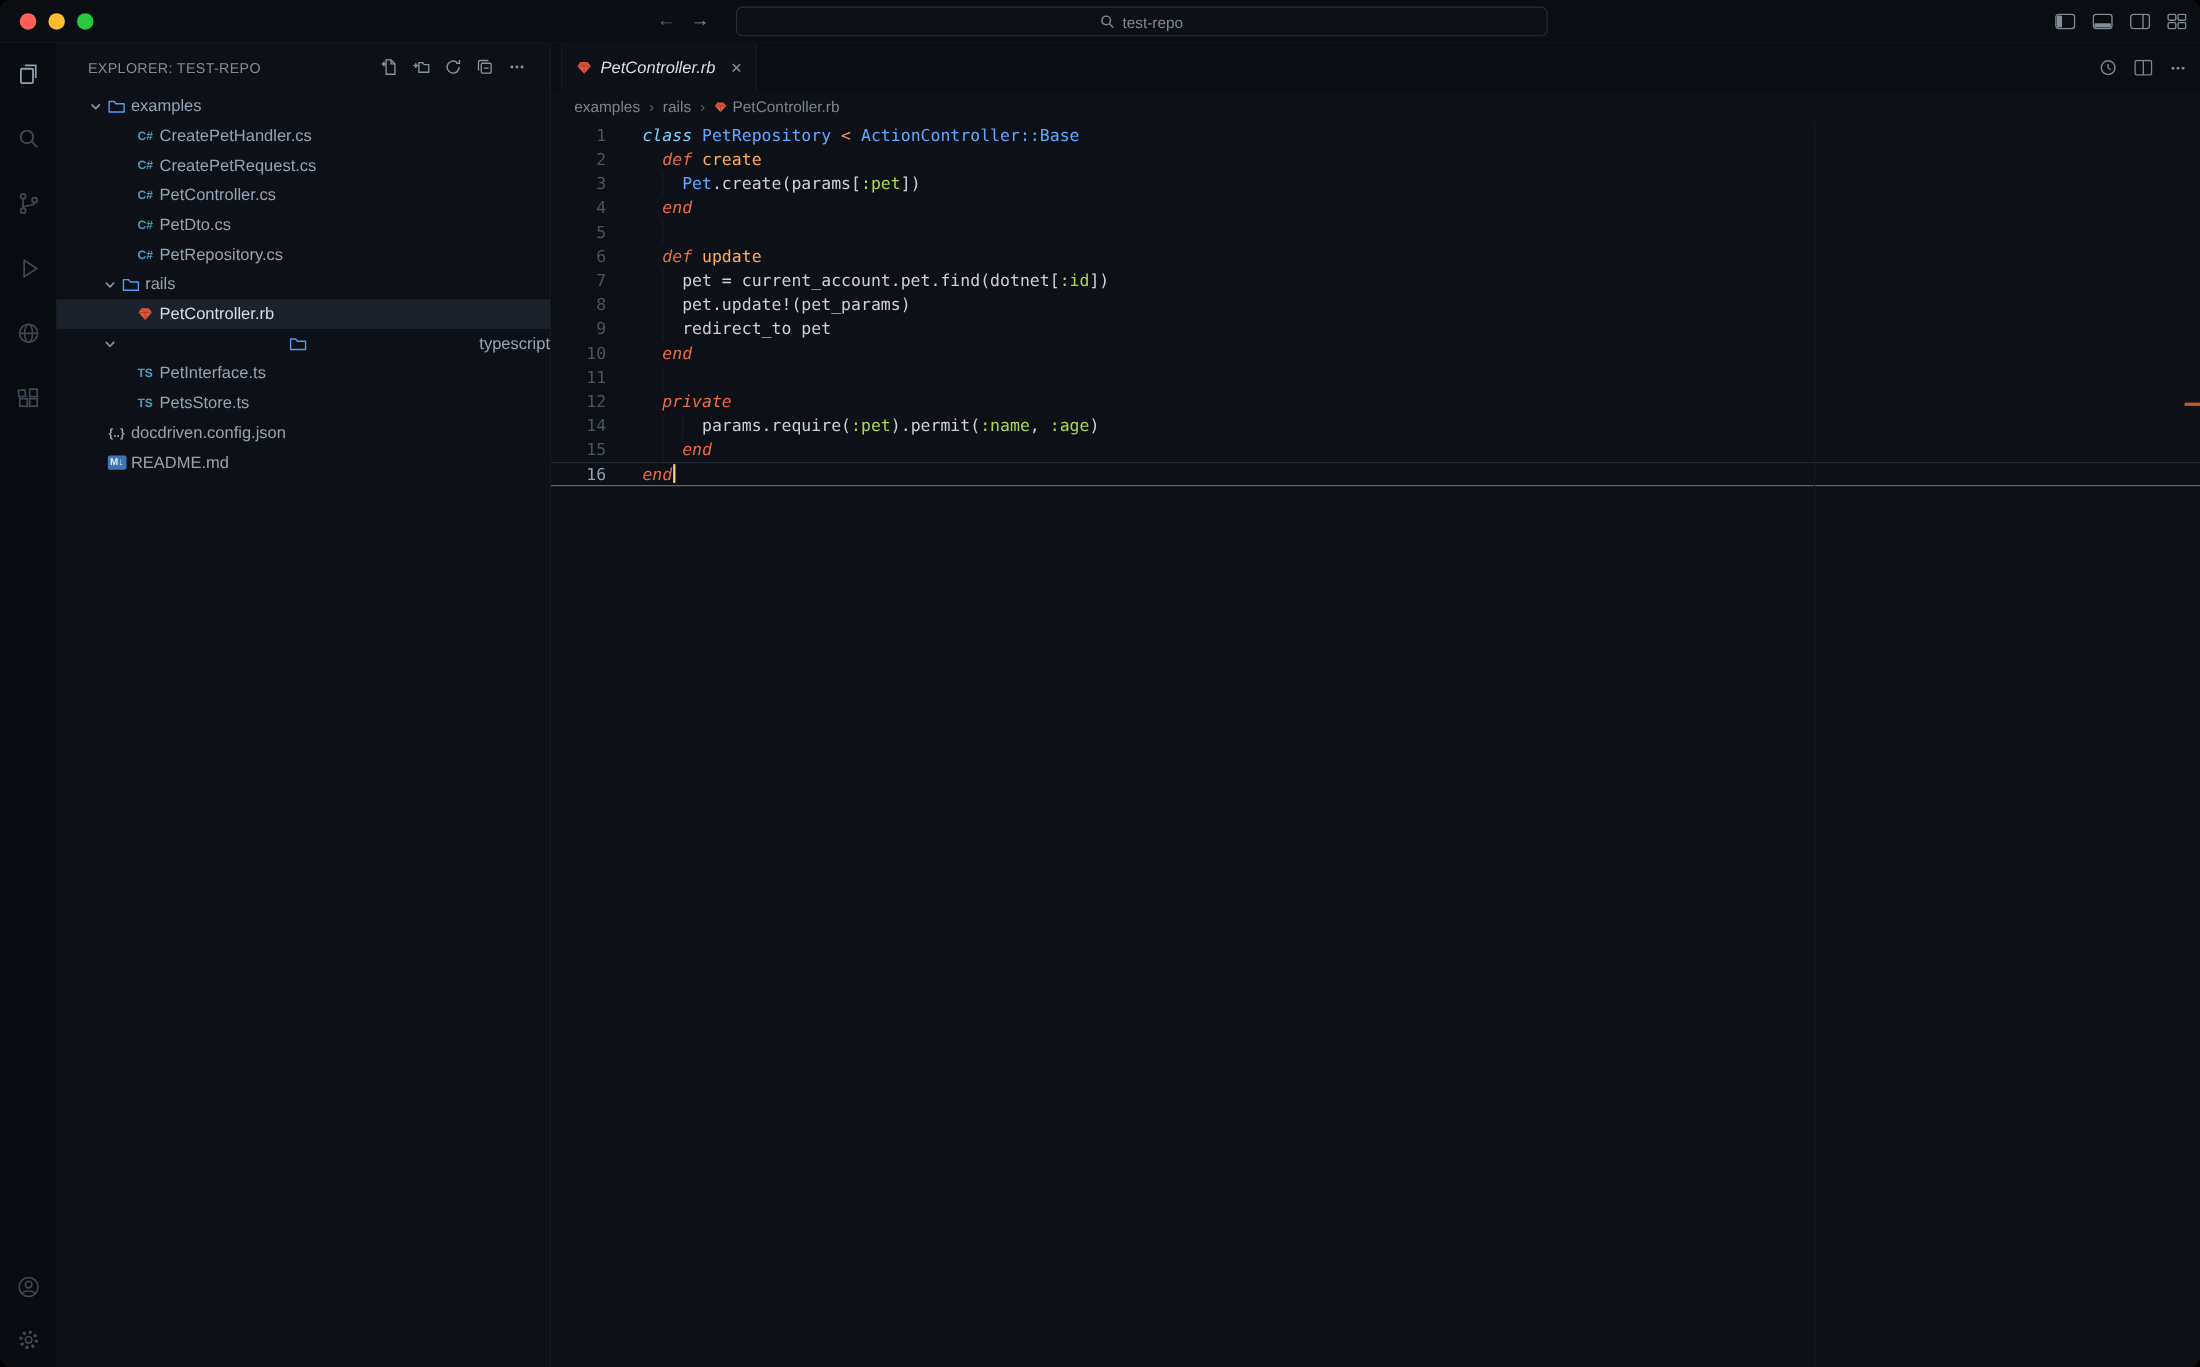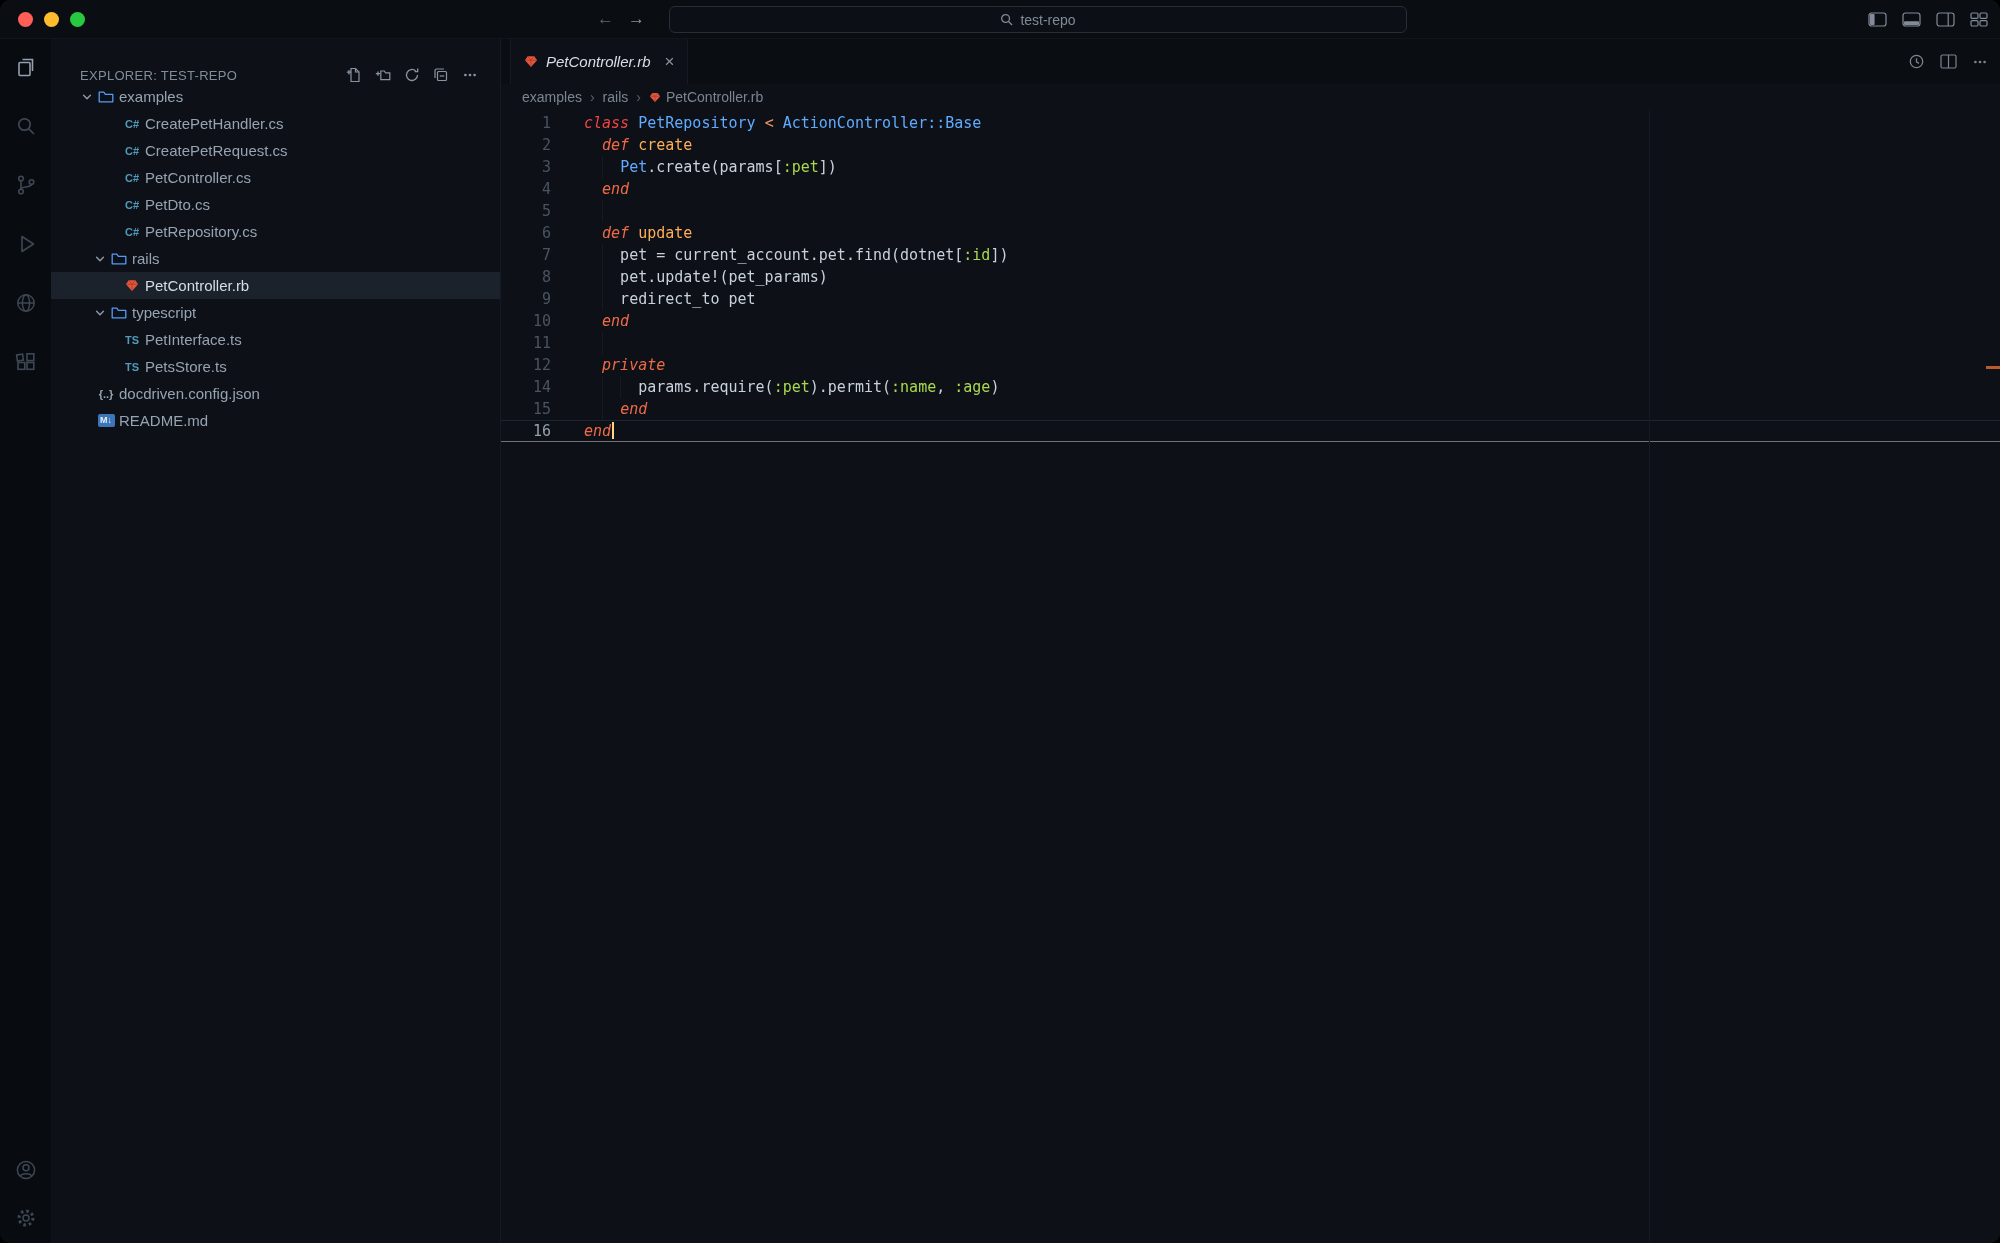--- a/index.html
+++ b/index.html
@@ -23,21 +23,21 @@
   .main{flex:1;display:flex;min-height:0}
 
   
   .activitybar{flex:0 0 51px;width:51px;background:#080b10;display:flex;flex-direction:column;align-items:center;padding:16px 0 13px}
   .ab-top{display:flex;flex-direction:column;gap:35px;align-items:center}
   .ab-bottom{margin-top:auto;display:flex;flex-direction:column;gap:24px;align-items:center}
   .ab-item{width:24px;height:24px;display:flex;align-items:center;justify-content:center;cursor:pointer}
 
   
   .sidebar{flex:0 0 450px;width:450px;background:#0d1117;border-right:1px solid #151b23;display:flex;flex-direction:column}
-  .sb-header{flex:0 0 44px;display:flex;align-items:flex-end;padding:0 22px 0 29px}
+  .sb-header{flex:0 0 44px;display:flex;align-items:center;padding:0 22px 0 29px}
   .sb-title{font-size:13px;color:#828c98;letter-spacing:.3px}
   .sb-actions{margin-left:auto;display:flex;gap:13px;align-items:center}
   .sb-actions .sbi{display:flex;align-items:center;cursor:pointer}
   .tree{flex:1;overflow:hidden}
   .tree-row{height:27px;display:flex;align-items:center;font-size:15px;color:#96a3b2;cursor:pointer;white-space:nowrap}
   .tree-row.selected{background:#1b222c;color:#d6dde5}
   .chev{width:17px;flex:0 0 17px;display:inline-flex;justify-content:center}
   .ficon{width:22px;flex:0 0 22px;display:inline-flex;justify-content:center;align-items:center}
   .ficon-text{font-size:11px;font-weight:bold;color:#519aba;font-family:"Liberation Sans",sans-serif}
   .json-icon{color:#9aa4b0}
@@ -61,21 +61,21 @@
   .code-area{flex:1;position:relative;padding-top:2px;font-family:"DejaVu Sans Mono",monospace;font-size:15px;overflow:hidden}
   .ruler{position:absolute;left:1148px;top:0;bottom:0;width:1px;background:#141a23}
   .ovr-tick{position:absolute;right:0;top:256px;width:14px;height:3px;background:#b85c2e}
   .code-line{display:flex;height:22px;line-height:22px;position:relative;cursor:text}
   .code-line.current{border-top:1px solid #1e2631;border-bottom:1px solid #737373;line-height:20px}
   .num{width:50px;flex:0 0 50px;text-align:right;color:#49545f}
   .code-line.current .num{color:#94a0ad}
   .content{padding-left:33px;position:relative;white-space:pre}
   .guide{position:absolute;top:0;bottom:0;width:1px;background:rgba(120,135,155,.09)}
   .tok-pl{color:#c9d1db}
-  .tok-kw{color:#ef4444;font-style:italic}
+  .tok-kw{color:#7dd3fc;font-style:italic}
   .tok-kw2{color:#ef6a45;font-style:italic}
   .tok-cls{color:#61aaff}
   .tok-fn{color:#ffae57}
   .tok-sym{color:#aad94c}
   .tok-op{color:#f29668}
   .cursor{display:inline-block;width:2px;height:17px;background:#ffd580;vertical-align:-3px;margin-left:1px}
   svg{display:block}
 </style>
 </head>
 <body>
@@ -298,21 +298,21 @@
           <div class="tree-row selected" style="padding-left: 53px;">
             <span class="chev"></span>
             <span class="ficon">
               <svg width="14" height="13" viewBox="0 0 16 15">
                 <path d="M4.2 1.5 L11.8 1.5 L15 6 L8 13.8 L1 6 Z" fill="#e2573d"></path>
                 <path d="M4.2 1.5 L8 6 L11.8 1.5 M1 6 L15 6 M8 6 L8 13.8" stroke="#a83a26" stroke-width="0.9" fill="none"></path>
               </svg>
             </span>
             <span class="tree-label">PetController.rb</span>
           </div>
-          <div class="tree-row" style="padding-left: 40px;">
+          <div class="tree-row" style="padding-left: 40px; justify-content: space-between;">
             <span class="chev">
               <svg width="12" height="12" viewBox="0 0 12 12">
                 <path d="M2.6 4.3 L6 7.8 L9.4 4.3" fill="none" stroke="#8b95a2" stroke-width="1.5" stroke-linecap="round" stroke-linejoin="round"></path>
               </svg>
             </span>
             <span class="ficon">
               <svg width="16" height="14" viewBox="0 0 16 14">
                 <path d="M1.2 2.2 h4.6 l1.6 2.1 h7.4 v7.5 H1.2 Z" fill="none" stroke="#539bf5" stroke-width="1.3" stroke-linejoin="round"></path>
               </svg>
             </span>

